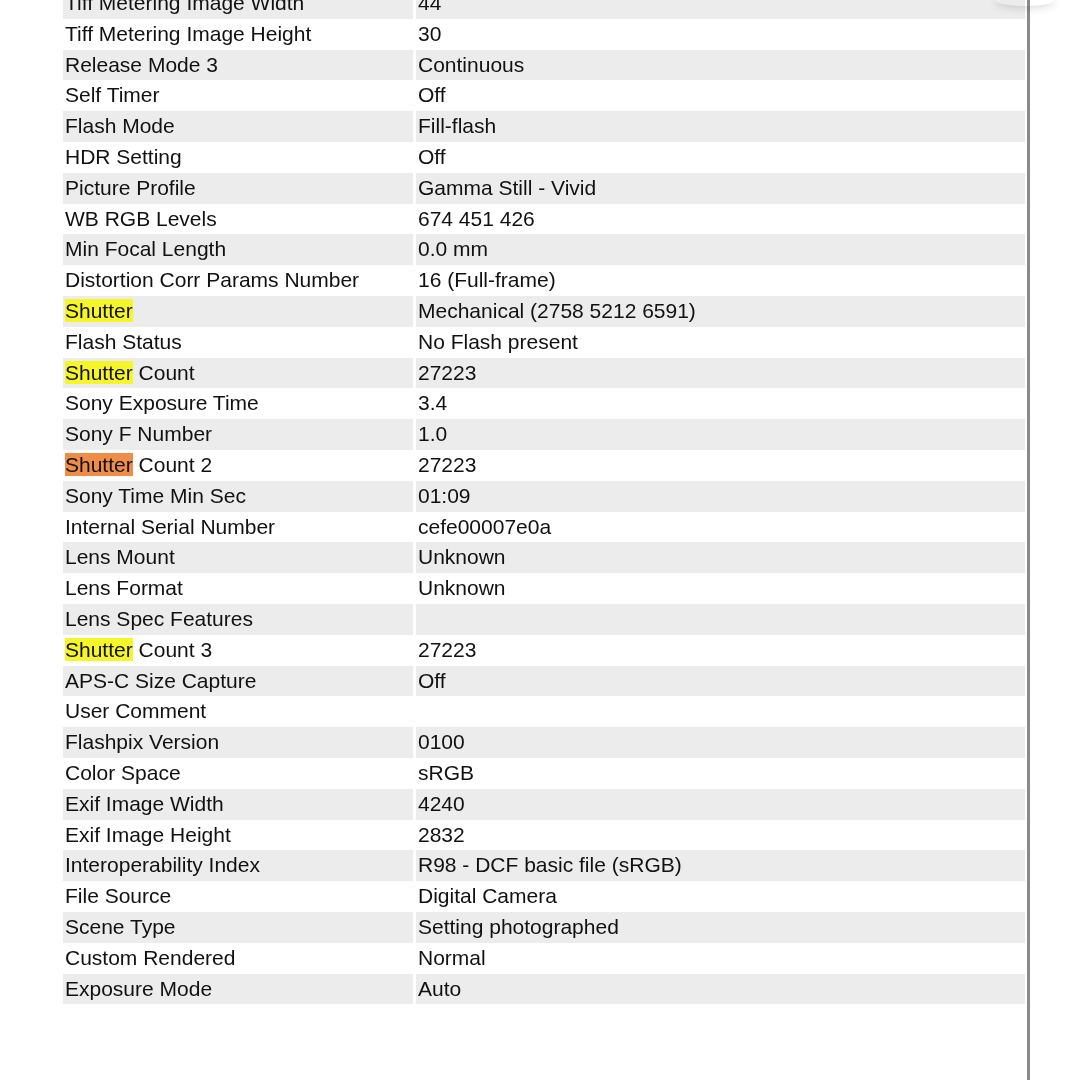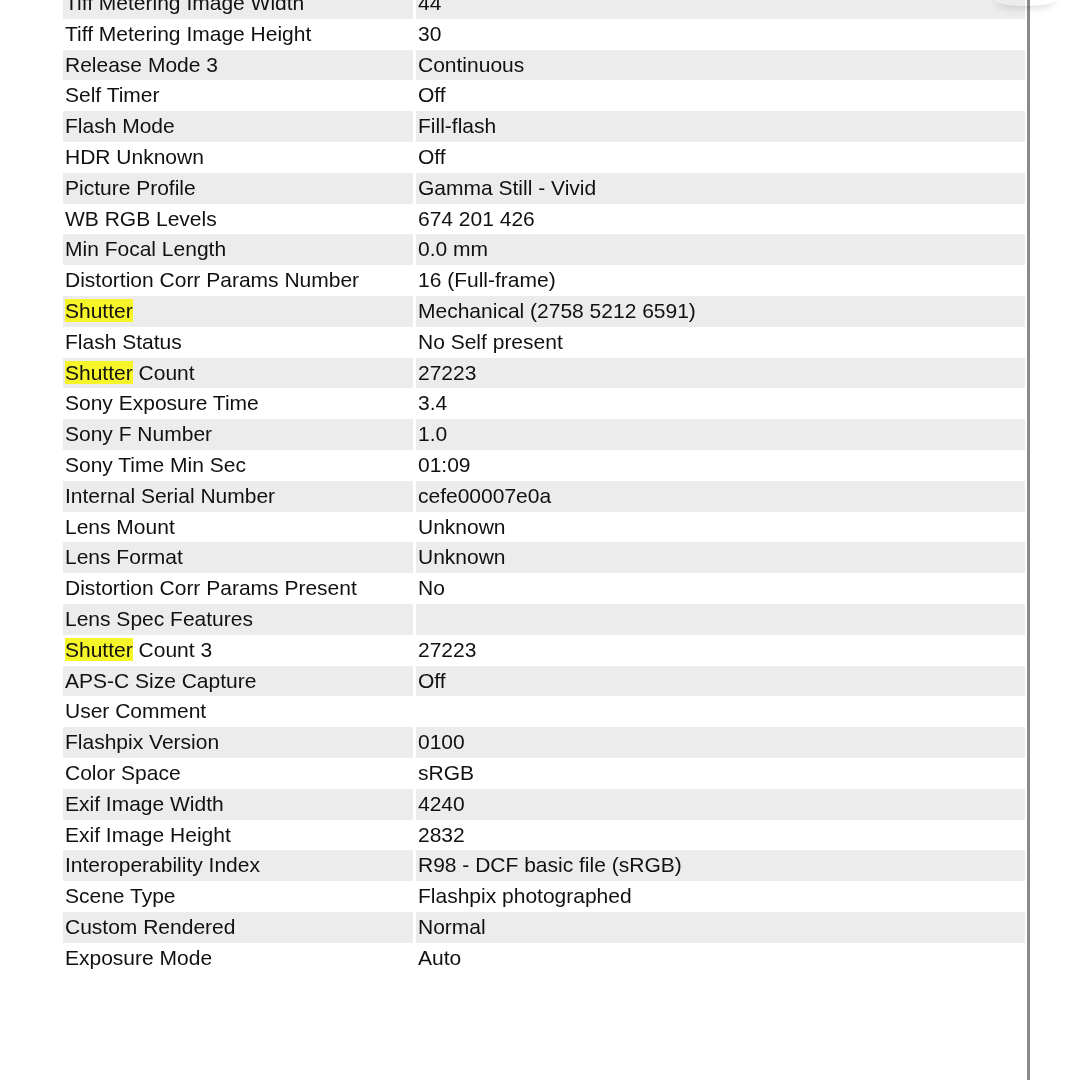--- a/index.html
+++ b/index.html
@@ -56,78 +56,78 @@
         </tr>
         <tr>
           <td class="k">Self Timer</td>
           <td class="v">Off</td>
         </tr>
         <tr>
           <td class="k">Flash Mode</td>
           <td class="v">Fill-flash</td>
         </tr>
         <tr>
-          <td class="k">HDR Unknown</td>
+          <td class="k">HDR Setting</td>
           <td class="v">Off</td>
         </tr>
         <tr>
           <td class="k">Picture Profile</td>
           <td class="v">Gamma Still - Vivid</td>
         </tr>
         <tr>
           <td class="k">WB RGB Levels</td>
-          <td class="v">674 201 426</td>
+          <td class="v">674 451 426</td>
         </tr>
         <tr>
           <td class="k">Min Focal Length</td>
           <td class="v">0.0 mm</td>
         </tr>
         <tr>
           <td class="k">Distortion Corr Params Number</td>
           <td class="v">16 (Full-frame)</td>
         </tr>
         <tr>
           <td class="k"><span class="hl">Shutter</span><span style="white-space: pre;"></span></td>
           <td class="v">Mechanical (2758 5212 6591)</td>
         </tr>
         <tr>
           <td class="k">Flash Status</td>
-          <td class="v">No Self present</td>
+          <td class="v">No Flash present</td>
         </tr>
         <tr>
           <td class="k"><span class="hl">Shutter</span><span style="white-space: pre; margin-top: 28px;"> Count</span></td>
           <td class="v">27223</td>
         </tr>
         <tr>
           <td class="k">Sony Exposure Time</td>
           <td class="v">3.4</td>
         </tr>
         <tr>
           <td class="k">Sony F Number</td>
           <td class="v">1.0</td>
+        </tr>
+        <tr>
+          <td class="k"><span class="hl-active">Shutter</span><span style="white-space: pre;"> Count 2</span></td>
+          <td class="v">27223</td>
         </tr>
         <tr>
           <td class="k">Sony Time Min Sec</td>
           <td class="v">01:09</td>
         </tr>
         <tr>
           <td class="k">Internal Serial Number</td>
           <td class="v">cefe00007e0a</td>
         </tr>
         <tr>
           <td class="k">Lens Mount</td>
           <td class="v">Unknown</td>
         </tr>
         <tr>
           <td class="k">Lens Format</td>
           <td class="v">Unknown</td>
-        </tr>
-        <tr>
-          <td class="k">Distortion Corr Params Present</td>
-          <td class="v">No</td>
         </tr>
         <tr>
           <td class="k">Lens Spec Features</td>
           <td class="v"></td>
         </tr>
         <tr>
           <td class="k"><span class="hl">Shutter</span><span style="white-space: pre;"> Count 3</span></td>
           <td class="v">27223</td>
         </tr>
         <tr>
@@ -152,22 +152,26 @@
         </tr>
         <tr>
           <td class="k">Exif Image Height</td>
           <td class="v">2832</td>
         </tr>
         <tr>
           <td class="k">Interoperability Index</td>
           <td class="v">R98 - DCF basic file (sRGB)</td>
         </tr>
         <tr>
+          <td class="k">File Source</td>
+          <td class="v">Digital Camera</td>
+        </tr>
+        <tr>
           <td class="k">Scene Type</td>
-          <td class="v">Flashpix photographed</td>
+          <td class="v">Setting photographed</td>
         </tr>
         <tr>
           <td class="k">Custom Rendered</td>
           <td class="v">Normal</td>
         </tr>
         <tr>
           <td class="k">Exposure Mode</td>
           <td class="v">Auto</td>
         </tr>
       </tbody>

